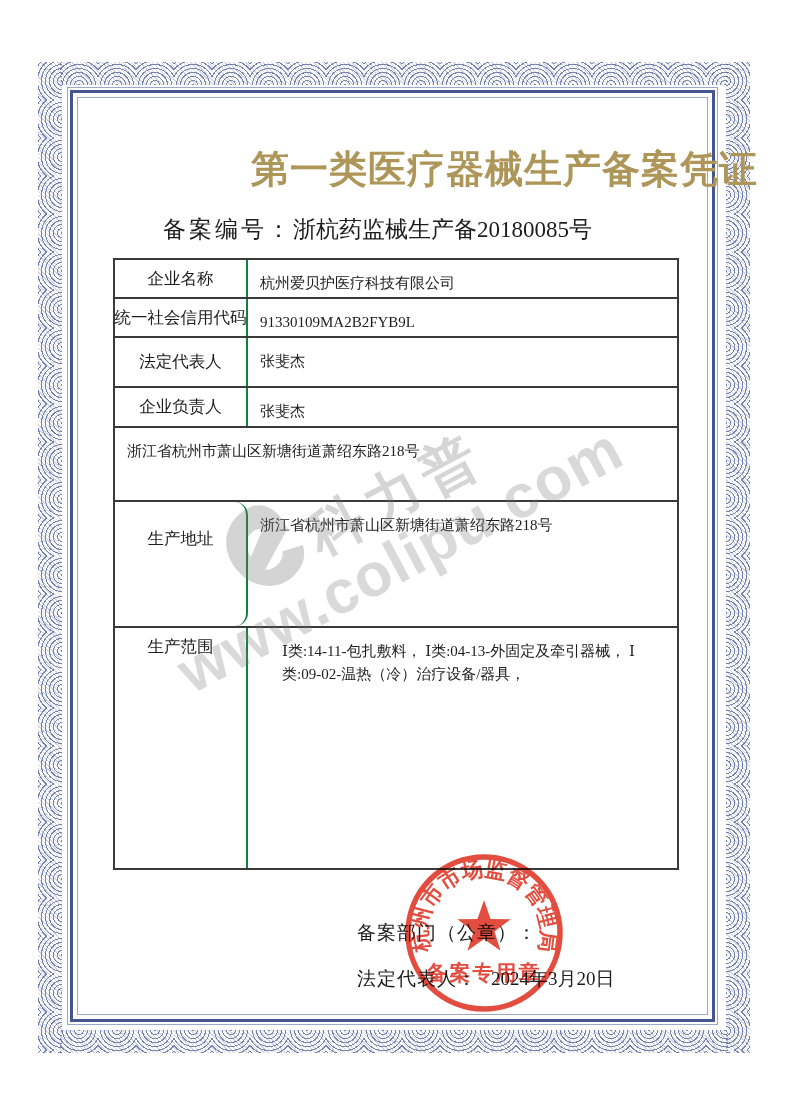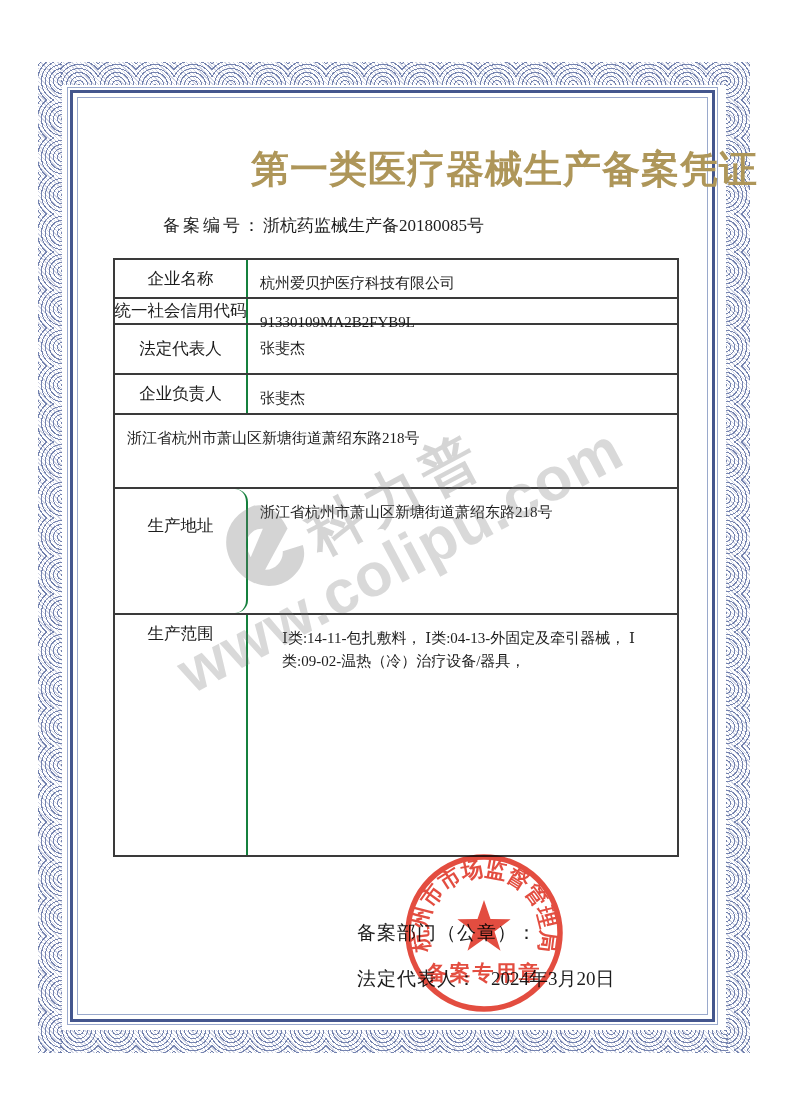--- a/index.html
+++ b/index.html
@@ -39,34 +39,34 @@
   }
   .frame{position:absolute;left:67px;top:87px;width:651px;height:938px;border:1px solid #9aa9cc;box-sizing:border-box;}
   .frame::before{content:"";position:absolute;inset:2px;border:3px solid #44568e;}
   .frame::after{content:"";position:absolute;inset:9px;border:1px solid #9aa9cc;}
 
   
   .title{
     position:absolute;left:67px;top:144px;width:781px;text-align:center;
     font-size:38px;font-weight:bold;letter-spacing:1px;color:#ae9659;padding-left:47px;
   }
-  .filing-line{position:absolute;left:163px;top:214px;font-size:17px;}
+  .filing-line{position:absolute;left:163px;top:214px;font-size:23px;}
   .filing-label{letter-spacing:3px;}
 
   
   .cert-table{position:absolute;left:113px;top:258px;width:566px;border:2px solid #3a3a3a;box-sizing:border-box;background:transparent;}
   .trow{display:flex;border-bottom:2px solid #3a3a3a;box-sizing:border-box;}
   .trow:last-child{border-bottom:none;gap:22px;}
   .cell-label{
     width:133px;flex:0 0 133px;border-right:2px solid #15803d;box-sizing:border-box;
     display:flex;align-items:center;justify-content:center;
     font-size:16.5px;white-space:nowrap;
   }
   .cell-value{flex:1;padding:12px 12px 0 12px;font-size:15px;line-height:1.55;box-sizing:border-box;}
-  .h40{height:39px}.h41{height:26px}.h38{height:50px}.h42{height:40px}
+  .h40{height:39px}.h41{height:39px}.h38{height:50px}.h42{height:40px}
   .h76{height:74px}.h128{height:126px}.h242{height:240px}
   .label-top{align-items:flex-start;padding-top:26px;border-radius:13px;}
   .label-top2{align-items:flex-start;padding-top:8px;}
   .spread{letter-spacing:34px;text-indent:34px;}
 
   
   .watermark{
     position:absolute;left:165px;top:425px;width:550px;height:300px;
     transform:rotate(-28deg);transform-origin:50% 50%;
     pointer-events:none;z-index:4;

